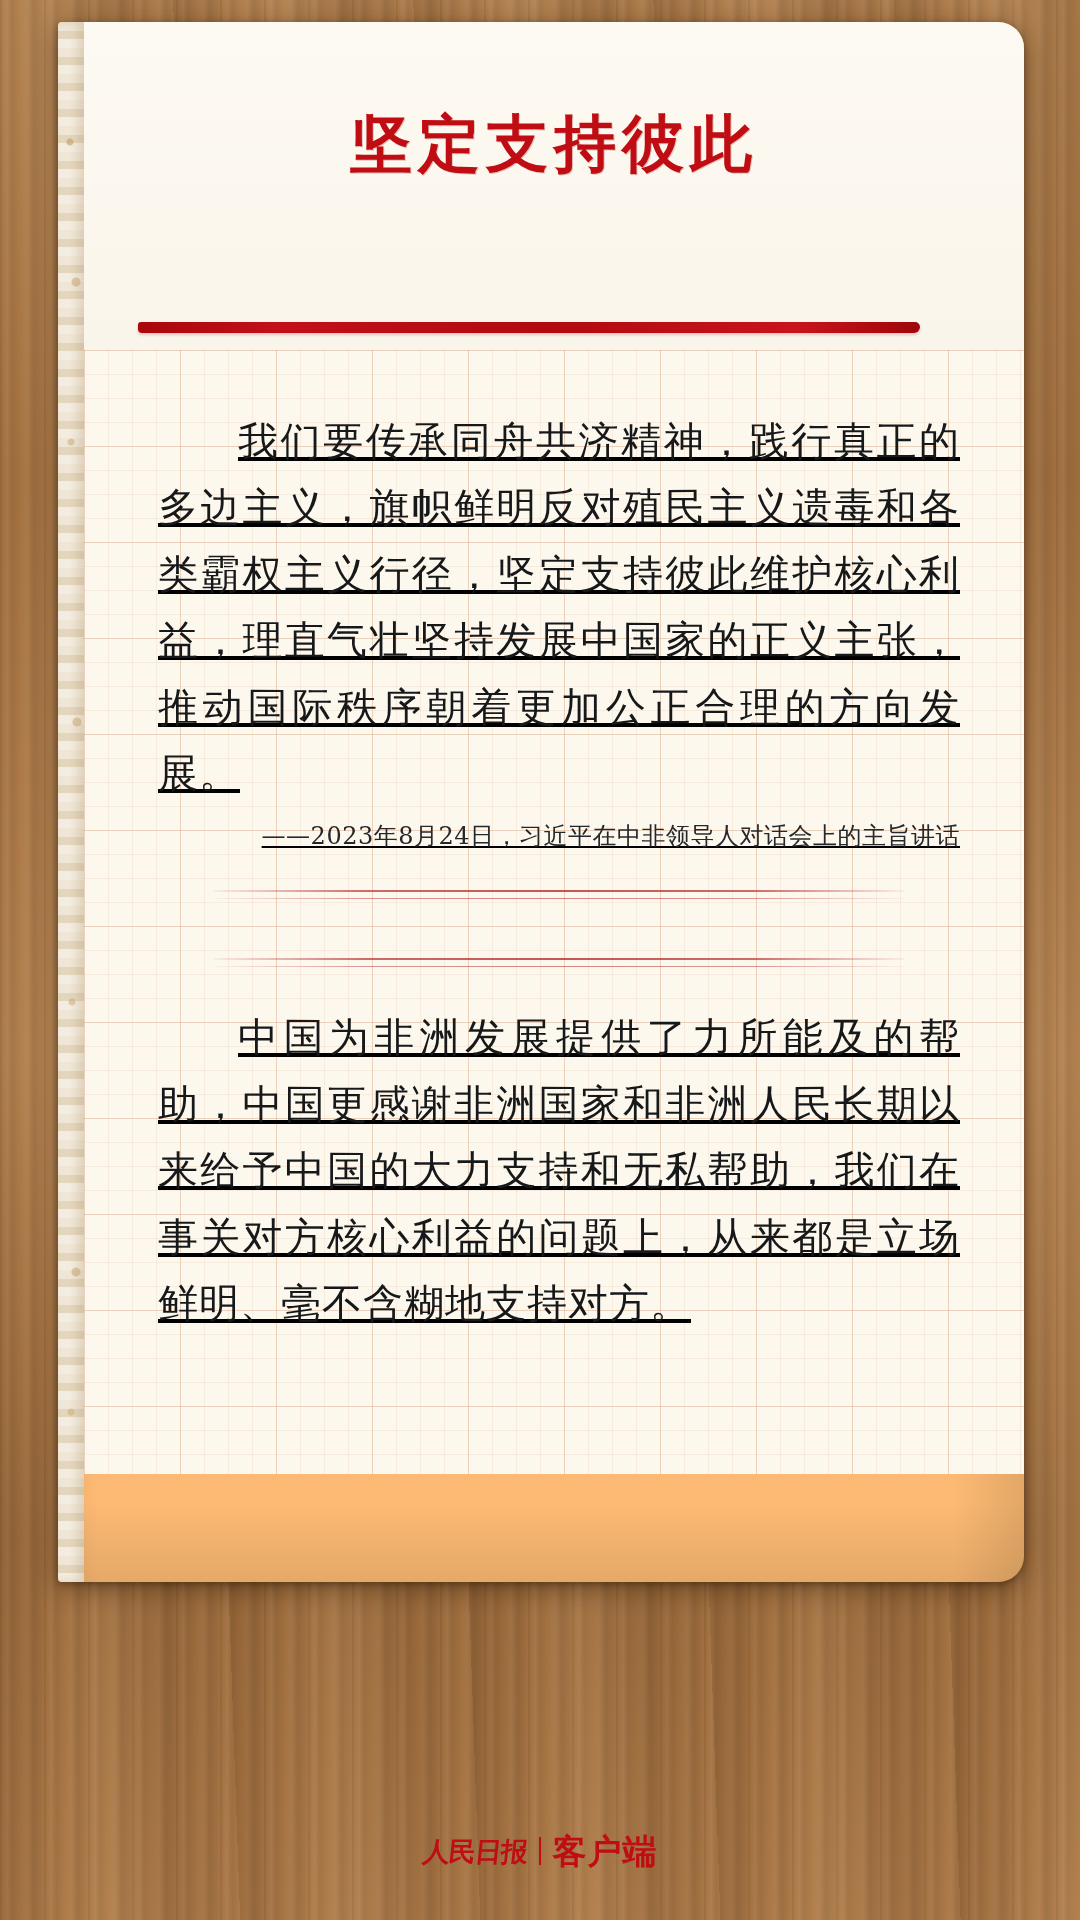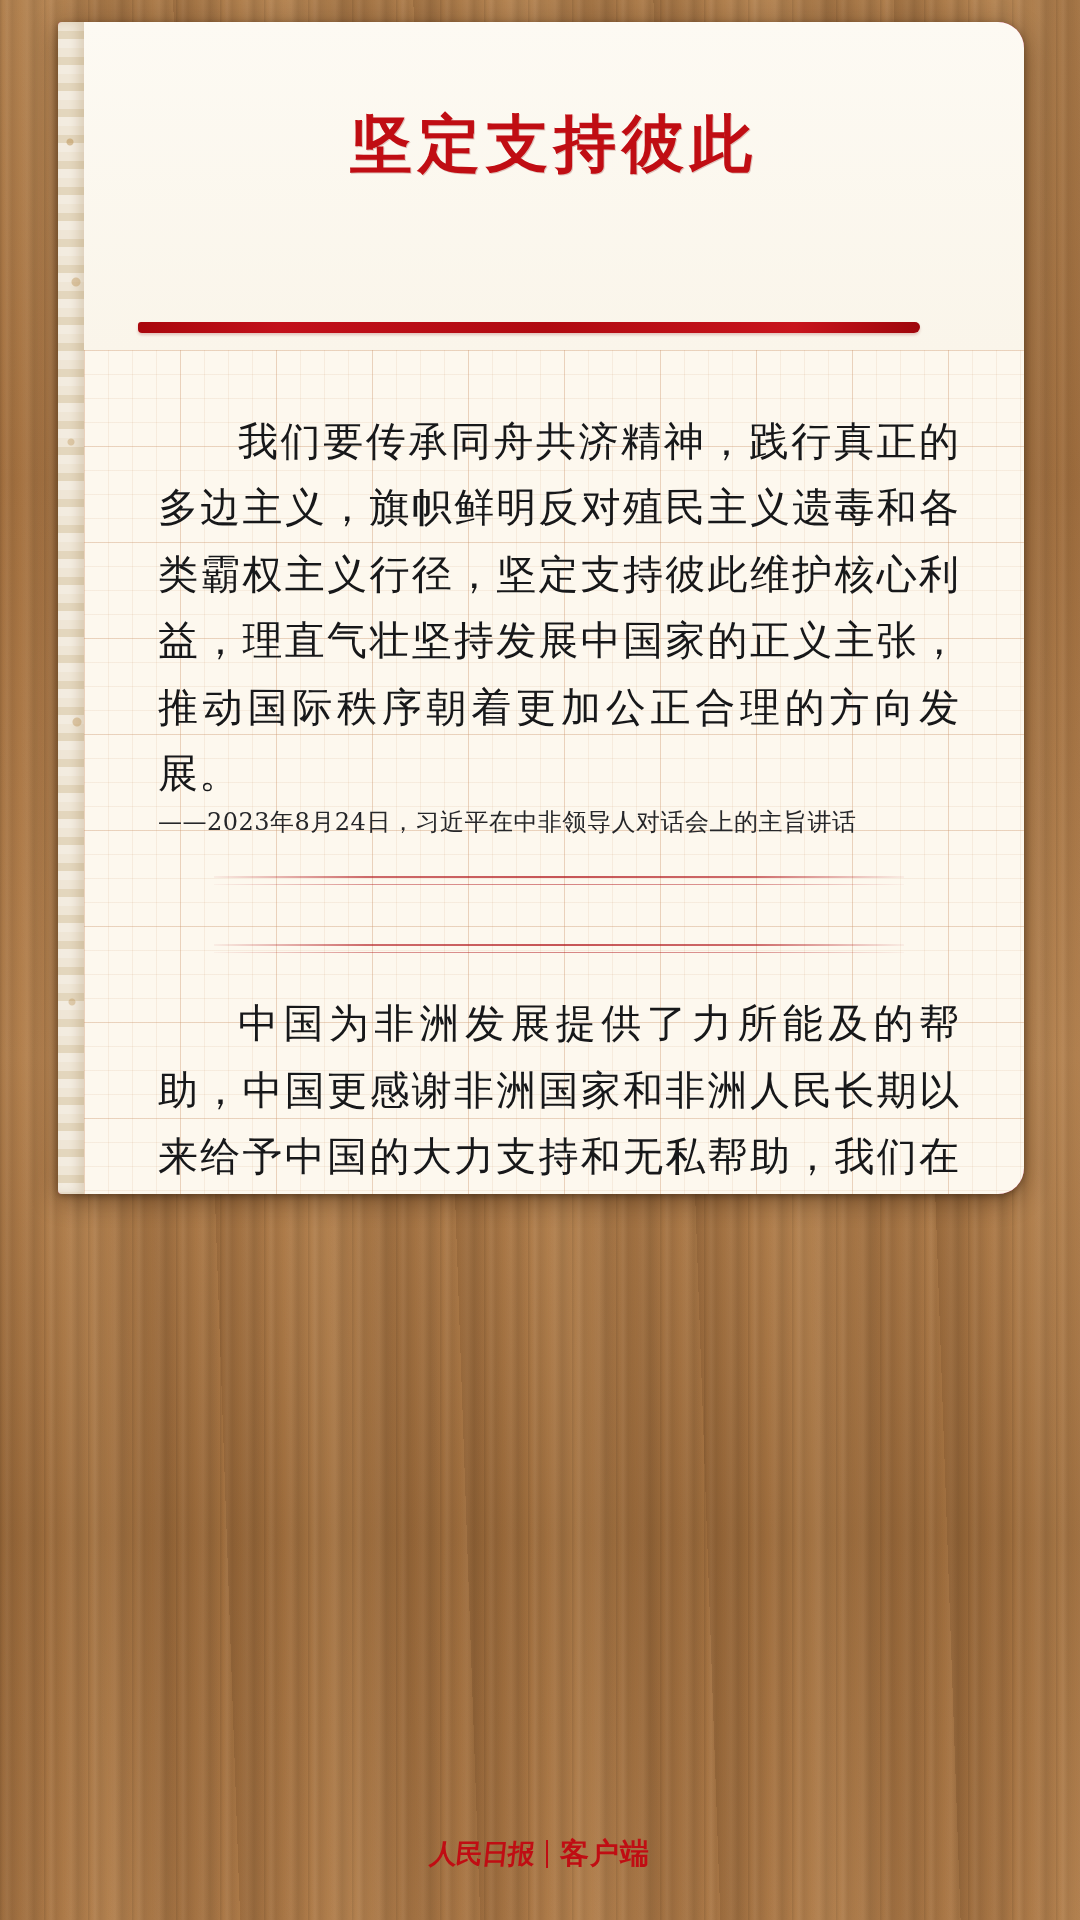--- a/index.html
+++ b/index.html
@@ -45,22 +45,22 @@
         rgba(90,55,25,0.00) 240px);
     pointer-events: none;
   }
 
   
   .notebook {
     position: absolute;
     left: 58px;
     top: 22px;
     width: 966px;
-    height: 1172px;
-    background: #ec4899;
+    height: 1560px;
+    background: #fdba74;
     border-radius: 4px 26px 26px 4px;
     box-shadow:
       0 6px 26px rgba(40,20,5,0.45),
       0 2px 6px rgba(40,20,5,0.35);
     overflow: hidden;
   }
   
   .notebook::after {
     content: "";
     position: absolute;
@@ -164,38 +164,41 @@
 
   .content {
     position: absolute;
     left: 26px;
     top: 328px;
     width: 940px;
     height: 1124px;
     z-index: 6;
     box-sizing: border-box;
     padding: 58px 64px 12px 74px;
+    text-decoration: underline;
   }
 
   .quote-block {
     margin-bottom: 6px;
   }
   .quote-text {
     font-family: "DejaVu Serif", "Liberation Serif", serif;
     font-size: 40px;
     line-height: 1.66;
     color: #17181a;
     text-indent: 80px;
     text-align: justify;
     letter-spacing: 1px;
   }
   .quote-source {
+    margin-top: 14px;
     font-family: "DejaVu Serif", "Liberation Serif", serif;
     font-size: 24px;
     color: #26272a;
+    text-align: right;
     letter-spacing: 0.5px;
   }
 
   .divider {
     position: relative;
     height: 46px;
     margin: 22px 0 16px 0;
   }
   .divider .line {
     position: absolute;
@@ -228,21 +231,21 @@
     line-height: 1;
     transform: skewX(-6deg);
   }
   .logo-sep {
     width: 2px;
     height: 28px;
     background: #c00d13;
   }
   .logo-text {
     font-family: "DejaVu Sans", "Liberation Sans", sans-serif;
-    font-size: 29px;
+    font-size: 34px;
     font-weight: bold;
     color: #c00d13;
     letter-spacing: 1px;
     line-height: 1;
   }
 </style>
 </head>
 <body>
 
 <div class="desk"></div>

